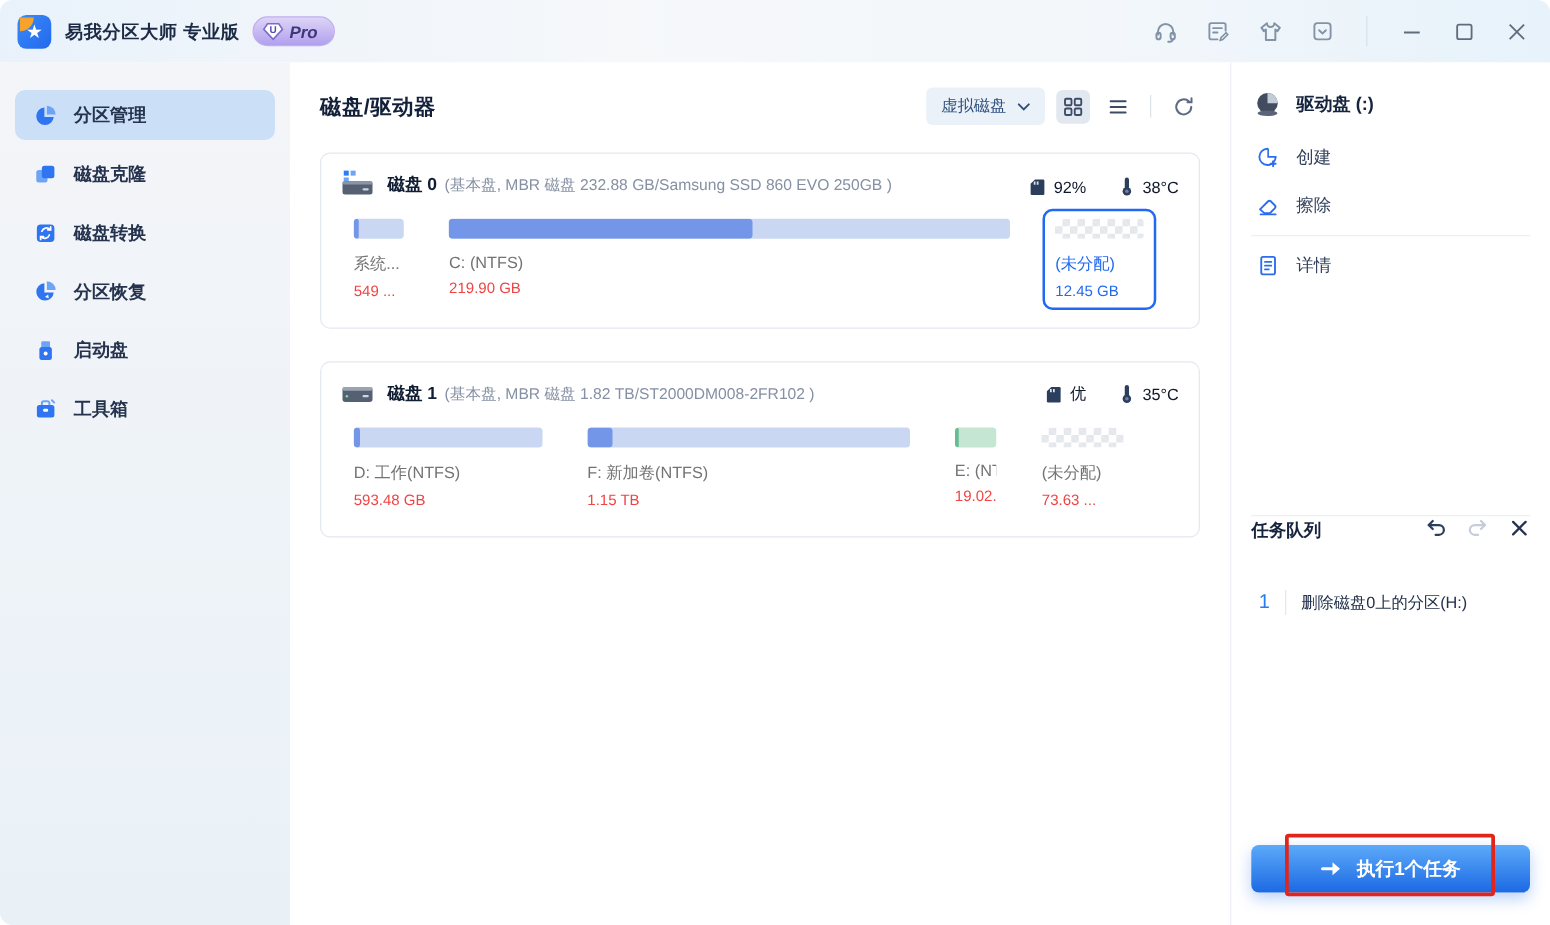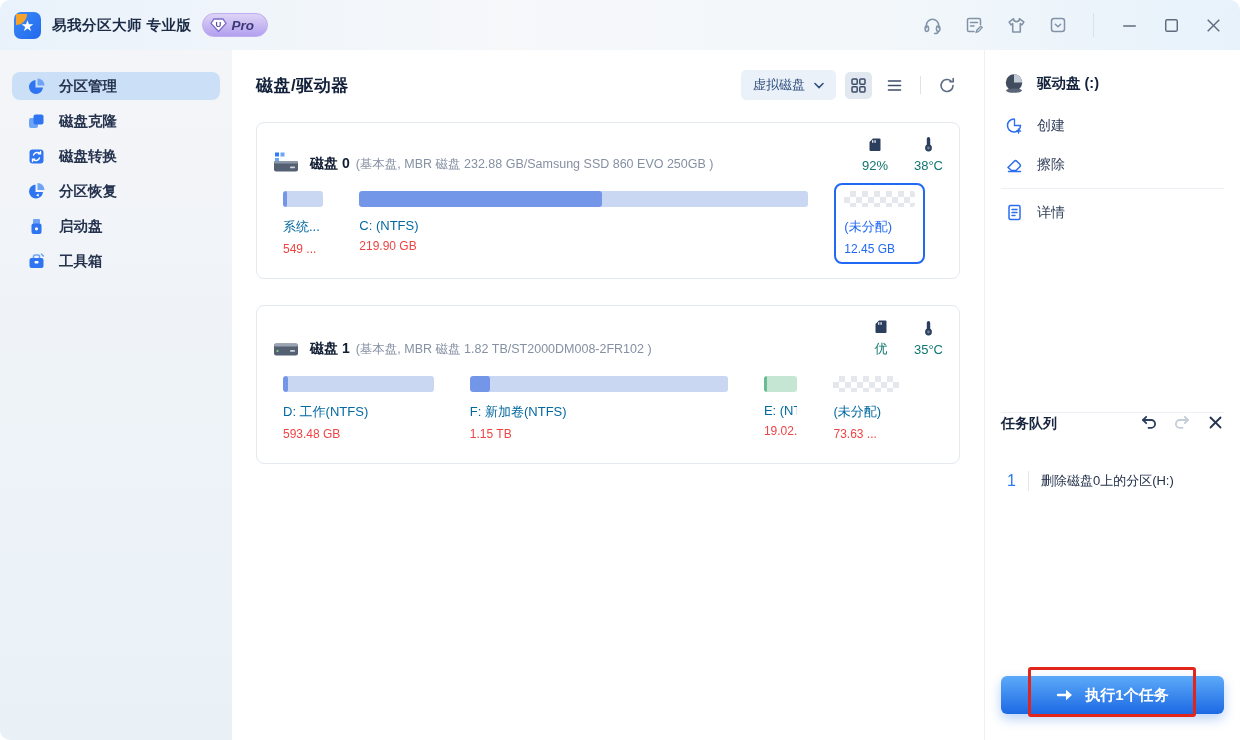--- a/index.html
+++ b/index.html
@@ -20,55 +20,55 @@
   .pro-text { font-style:italic; font-weight:700; font-size:13.5px; color:#3d3878; }
   .tb-right { margin-left:auto; display:flex; align-items:center; gap:20px; }
   .tb-btn { display:flex; align-items:center; justify-content:center; width:22px; height:22px; cursor:default; }
   .tb-sep { width:1px; height:24px; background:#d9e0e9; margin:0 4px; }
 
   
   .body-row { flex:1; display:flex; min-height:0; }
 
   
   .sidebar { width:232px; flex:none; background:linear-gradient(180deg,#f4f5f8 0%,#eef3f8 50%,#e9f1f7 100%); padding:22px 12px; }
-  .side-item { display:flex; align-items:center; gap:13px; height:28px; padding:0 15px; border-radius:8px; margin-bottom:7px;
+  .side-item { display:flex; align-items:center; gap:13px; height:40px; padding:0 15px; border-radius:8px; margin-bottom:7px;
     font-size:14.5px; color:#25334e; font-weight:600; cursor:default; }
   .side-item.active { background:#cbdff7; }
   .side-icon { width:19px; height:19px; flex:none; display:flex; }
 
   
   .central { flex:1; background:#fff; padding:20px 24px 28px; display:flex; flex-direction:column; min-width:0; }
   .central-header { display:flex; align-items:center; margin-bottom:22px; }
   .page-title { font-size:17px; font-weight:700; color:#12203a; letter-spacing:.5px; }
   .hdr-controls { margin-left:auto; display:flex; align-items:center; gap:9px; }
   .dropdown { display:flex; align-items:center; gap:9px; background:#eaf1f9; border-radius:5px; padding:6px 12px; font-size:13px; color:#31507e; }
   .viewbtn { width:27px; height:27px; border-radius:5px; display:flex; align-items:center; justify-content:center; }
   .viewbtn.active { background:#e2e8f0; }
   .hdr-sep { width:1px; height:18px; background:#dde3ea; margin:0 3px; }
 
   .disk-card { border:1px solid #e4e8ef; border-radius:8px; padding:13px 16px 14px; margin-bottom:26px; background:#fff; }
   .disk-head { display:flex; align-items:flex-end; }
   .disk-name { font-size:14px; font-weight:700; color:#101d33; margin-left:10px; }
   .disk-info { font-size:12.5px; color:#8590a3; margin-left:6px; }
   .disk-badges { margin-left:auto; display:flex; gap:26px; align-items:center; }
-  .badge { display:flex; align-items:center; gap:6px; font-size:13px; color:#0f766e;flex-direction:column; }
+  .badge { display:flex; align-items:center; gap:6px; font-size:13px; color:#0f172a; }
 
   .part-row { display:flex; gap:16px; margin-top:10px; align-items:flex-start; }
   .part { border:2px solid transparent; border-radius:8px; padding:6px 8px; min-width:0; }
   .part.selected { border-color:var(--accent); }
   .part.selected .pname, .part.selected .psize { color:var(--accent); }
   .pbar { height:16px; border-radius:3px; background:var(--primary-bar); position:relative; overflow:hidden; }
   .pbar.logical { background:var(--logical-bar); }
   .pbar.unalloc { background-color:#fff;
     background-image:linear-gradient(45deg,#e4e7ec 25%,transparent 25%,transparent 75%,#e4e7ec 75%),
                      linear-gradient(45deg,#e4e7ec 25%,transparent 25%,transparent 75%,#e4e7ec 75%);
     background-size:12px 12px; background-position:0 0,6px 6px; }
   .pfill { position:absolute; left:0; top:0; bottom:0; border-radius:3px; background:var(--primary-fill); }
   .pbar.logical .pfill { background:var(--logical-fill); }
-  .pname { font-size:13px; color:#0369a1; margin-top:11px; font-weight:500; white-space:nowrap; overflow:hidden; }
+  .pname { font-size:13px; color:#737373; margin-top:11px; font-weight:500; white-space:nowrap; overflow:hidden; }
   .psize { font-size:12px; color:#ef4444; margin-top:6px; white-space:nowrap; overflow:hidden; }
 
   .legend-row { margin-top:auto; display:flex; justify-content:center; padding-bottom:6px; }
   .legend { display:flex; gap:28px; background:#f1f3f7; border-radius:5px; padding:7px 18px; align-items:center; }
   .lg-item { display:flex; align-items:center; gap:9px; font-size:13px; color:#2c3a55; font-weight:600; }
   .lg-sq { width:12px; height:12px; border-radius:2px; flex:none; }
   .lg-sq.primary { background:var(--primary-fill); }
   .lg-sq.logical { background:var(--logical-fill); }
   .lg-sq.unalloc { background-color:#fff;
     background-image:linear-gradient(45deg,#dfe2e8 25%,transparent 25%,transparent 75%,#dfe2e8 75%),

